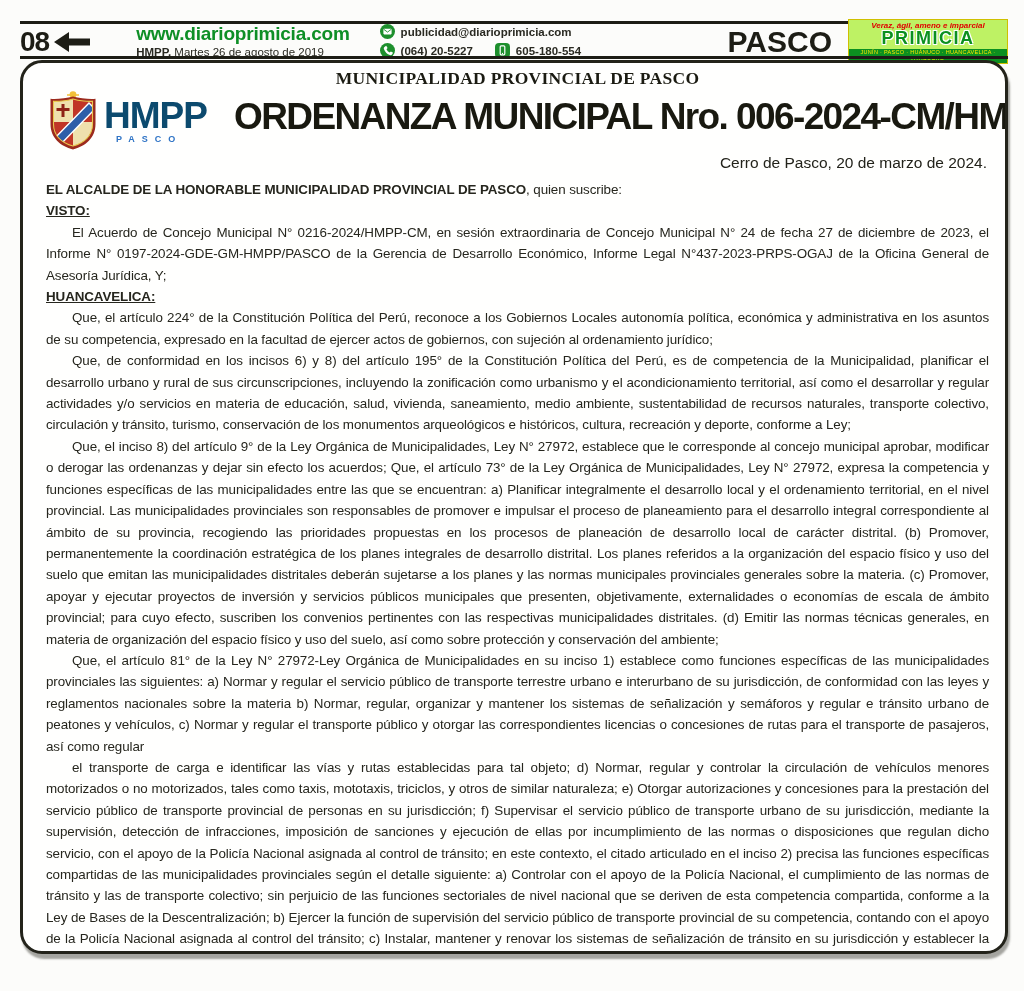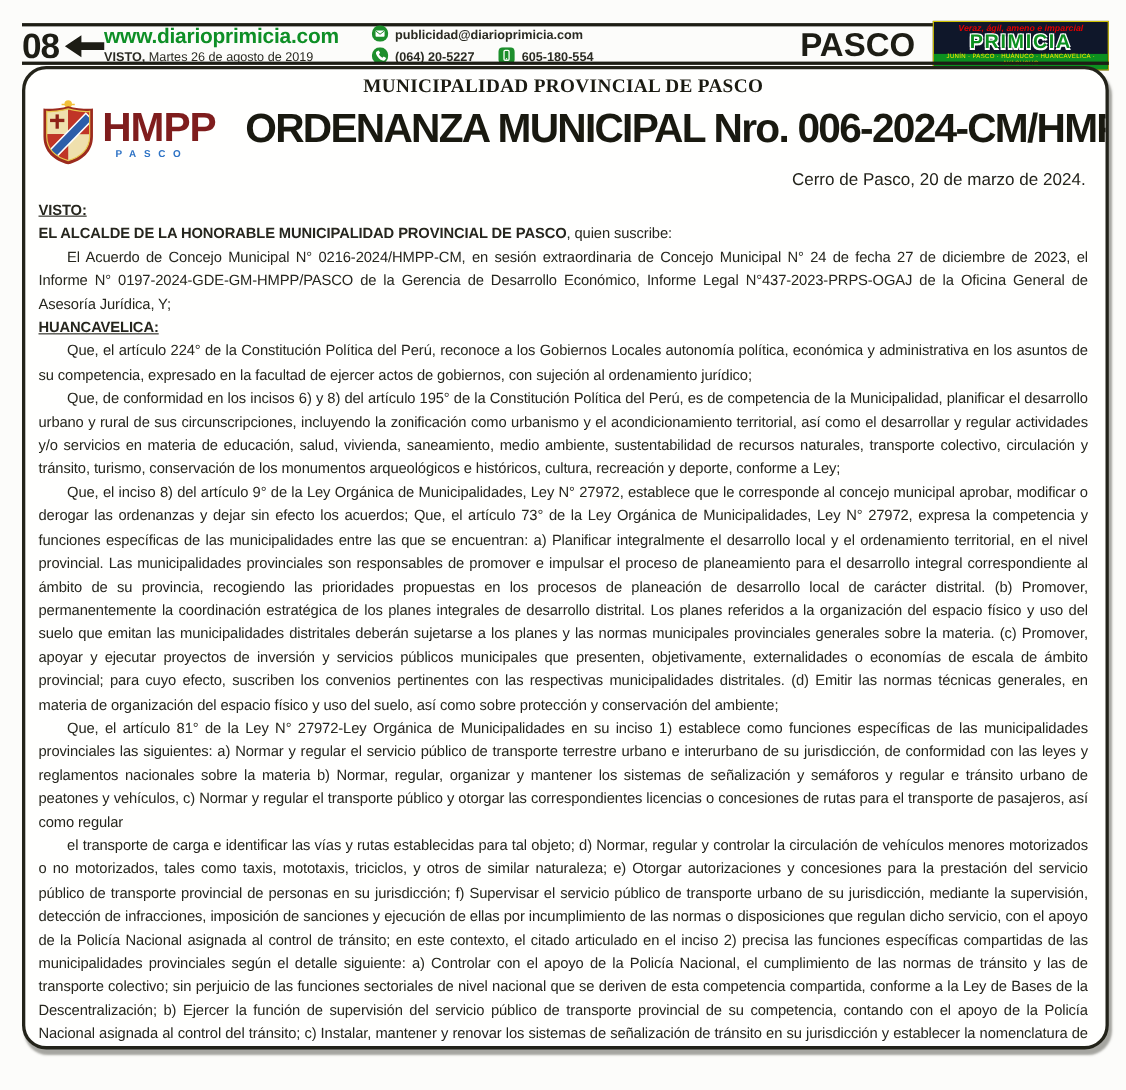--- a/index.html
+++ b/index.html
@@ -8,53 +8,53 @@
     width:1024px; height:991px; position:relative;
     background:#fcfcfa; color:#22221c;
     font-family:"Liberation Sans", sans-serif;
     overflow:hidden;
   }
   .top-rule { position:absolute; left:20px; right:16px; top:21px; height:3px; background:#1d1d15; }
   .masthead-bar {
     position:absolute; top:25px; left:20px; right:16px; height:33px;
     display:flex; align-items:center;
   }
-  .pagenum { font-size:32px; font-weight:800; letter-spacing:-1px; color:#1d1d15; line-height:1; }
+  .pagenum { font-size:28px; font-weight:800; letter-spacing:-1px; color:#1d1d15; line-height:1; }
   .back-arrow { margin-left:5px; display:flex; align-items:center; cursor:pointer; }
-  .site-block { line-height:1.1; }
+  .site-block { margin-left:46px; line-height:1.1; }
   .site-url { color:#0e8f26; font-weight:800; font-size:19px; letter-spacing:-0.2px; }
   .pub-date { font-size:11.5px; margin-top:1px; color:#2a2a22; }
   .pub-date .b { font-weight:800; }
   .contact-block { margin-left:30px; display:flex; flex-direction:column; gap:2px; font-size:11.5px; font-weight:700; color:#2a2a22; }
   .contact-row { display:flex; align-items:center; gap:6px; }
   .contact-row .gap { width:10px; }
   .section-name { margin-left:auto; font-size:30px; font-weight:800; letter-spacing:0; color:#1d1d15; line-height:1; }
-  .primicia { margin-left:16px; width:160px; background:#0f172a; border:1px solid #cfc000; text-align:center; padding-top:2px; }
+  .primicia { margin-left:16px; width:160px; background:#bef264; border:1px solid #cfc000; text-align:center; padding-top:2px; }
   .primicia-tagline { color:#e00000; font-size:8px; font-weight:700; font-style:italic; line-height:1; }
   .primicia-name {
     color:#0c9020; font-size:18px; font-weight:800; letter-spacing:1.5px; line-height:0.95;
     text-shadow:1px 1px 0 #fff,-1px -1px 0 #fff,1px -1px 0 #fff,-1px 1px 0 #fff;
   }
   .primicia-regions { background:#0c9020; color:#ffe600; font-size:5.5px; letter-spacing:0.3px; padding:1.5px 0; margin-top:1px; line-height:1; }
   .header-rule { position:absolute; top:56px; left:20px; right:16px; height:2.5px; background:#1d1d15; }
 
   .doc {
     position:absolute; top:60px; left:20px; right:16px; height:894px;
     background:#fffffe; border:3.5px solid #23231a; border-radius:22px;
     box-shadow:2px 5px 2px rgba(60,60,50,0.45);
-    padding:5px 16px 0 12px; overflow:hidden;
+    padding:5px 16px 0 23px; overflow:hidden;
   }
   .institution {
     text-align:center; font-family:"Liberation Serif", serif;
     font-weight:700; font-size:17.5px; letter-spacing:0.3px; color:#1b1b12;
   }
   .doc-masthead { display:flex; align-items:flex-start; margin-top:1px; }
   .hmpp-logo { display:flex; align-items:center; width:188px; flex:none; }
   .hmpp-text { margin-left:4px; }
-  .hmpp-acronym { font-size:37px; font-weight:800; color:#7f1d1d; line-height:0.85; letter-spacing:-1px; }
+  .hmpp-acronym { font-size:37px; font-weight:800; color:#0c4a6e; line-height:0.85; letter-spacing:-1px; }
   .hmpp-city { font-size:9px; font-weight:700; color:#2e73c5; letter-spacing:7px; margin-top:3px; text-indent:12px; }
   .big-title {
     flex:1; font-size:37px; font-weight:800; letter-spacing:-1.6px;
     white-space:nowrap; color:#191910; margin-top:8px; line-height:1;
   }
   .doc-date { text-align:right; font-size:15.5px; color:#23231b; margin:0 2px 7px 0; }
 
   .doc-body { font-size:13.4px; line-height:21.4px; letter-spacing:-0.1px; text-align:justify; color:#26261e; }
   .doc-body p { margin:0; }
   .para { text-indent:26px; }
@@ -69,21 +69,21 @@
 <div class="masthead-bar">
   <div class="pagenum">08</div>
   <div class="back-arrow">
     <svg width="36" height="24" viewBox="0 0 36 24">
         <path d="M36 8.5 H15 V2 L0 12 L15 22 V15.5 H36 Z" fill="#1d1d15"></path>
       </svg>
   </div>
   <div class="site-block">
     <div class="site-url">www.diarioprimicia.com</div>
     <div class="pub-date">
-      <span class="b">VISTO,</span><span> Martes 26 de agosto de 2019</span>
+      <span class="b">HMPP,</span><span> Martes 26 de agosto de 2019</span>
     </div>
   </div>
   <div class="contact-block">
     <div class="contact-row">
       <span>
         <svg width="15" height="15" viewBox="0 0 15 15">
             <circle cx="7.5" cy="7.5" r="7.5" fill="#1d8f2c"></circle>
             <rect x="3.4" y="4.8" width="8.2" height="5.6" rx="0.8" fill="#fff"></rect>
             <path d="M3.6 5.2 L7.5 8.1 L11.4 5.2" stroke="#1d8f2c" stroke-width="0.9" fill="none"></path>
           </svg>
@@ -150,22 +150,22 @@
         <div class="hmpp-acronym">HMPP</div>
         <div class="hmpp-city">PASCO</div>
       </div>
     </div>
     <div class="big-title">ORDENANZA MUNICIPAL Nro. 006-2024-CM/HMPP</div>
   </div>
 
   <div class="doc-date">Cerro de Pasco, 20 de marzo de 2024.</div>
 
   <div class="doc-body">
+    <p><span class="opening-b">EL ALCALDE DE LA HONORABLE MUNICIPALIDAD PROVINCIAL DE PASCO</span><span>, quien suscribe:</span></p>
     <p><span class="sec-label">VISTO:</span></p>
-    <p><span class="opening-b">EL ALCALDE DE LA HONORABLE MUNICIPALIDAD PROVINCIAL DE PASCO</span><span>, quien suscribe:</span></p>
     <p class="para">El Acuerdo de Concejo Municipal N° 0216-2024/HMPP-CM, en sesión extraordinaria de Concejo Municipal N° 24 de fecha 27 de diciembre de 2023, el Informe N° 0197-2024-GDE-GM-HMPP/PASCO de la Gerencia de Desarrollo Económico, Informe Legal N°437-2023-PRPS-OGAJ de la Oficina General de Asesoría Jurídica, Y;</p>
     <p><span class="sec-label">HUANCAVELICA:</span></p>
     <p class="para">Que, el artículo 224° de la Constitución Política del Perú, reconoce a los Gobiernos Locales autonomía política, económica y administrativa en los asuntos de su competencia, expresado en la facultad de ejercer actos de gobiernos, con sujeción al ordenamiento jurídico;</p>
     <p class="para">Que, de conformidad en los incisos 6) y 8) del artículo 195° de la Constitución Política del Perú, es de competencia de la Municipalidad, planificar el desarrollo urbano y rural de sus circunscripciones, incluyendo la zonificación como urbanismo y el acondicionamiento territorial, así como el desarrollar y regular actividades y/o servicios en materia de educación, salud, vivienda, saneamiento, medio ambiente, sustentabilidad de recursos naturales, transporte colectivo, circulación y tránsito, turismo, conservación de los monumentos arqueológicos e históricos, cultura, recreación y deporte, conforme a Ley;</p>
     <p class="para">Que, el inciso 8) del artículo 9° de la Ley Orgánica de Municipalidades, Ley N° 27972, establece que le corresponde al concejo municipal aprobar, modificar o derogar las ordenanzas y dejar sin efecto los acuerdos; Que, el artículo 73° de la Ley Orgánica de Municipalidades, Ley N° 27972, expresa la competencia y funciones específicas de las municipalidades entre las que se encuentran: a) Planificar integralmente el desarrollo local y el ordenamiento territorial, en el nivel provincial. Las municipalidades provinciales son responsables de promover e impulsar el proceso de planeamiento para el desarrollo integral correspondiente al ámbito de su provincia, recogiendo las prioridades propuestas en los procesos de planeación de desarrollo local de carácter distrital. (b) Promover, permanentemente la coordinación estratégica de los planes integrales de desarrollo distrital. Los planes referidos a la organización del espacio físico y uso del suelo que emitan las municipalidades distritales deberán sujetarse a los planes y las normas municipales provinciales generales sobre la materia. (c) Promover, apoyar y ejecutar proyectos de inversión y servicios públicos municipales que presenten, objetivamente, externalidades o economías de escala de ámbito provincial; para cuyo efecto, suscriben los convenios pertinentes con las respectivas municipalidades distritales. (d) Emitir las normas técnicas generales, en materia de organización del espacio físico y uso del suelo, así como sobre protección y conservación del ambiente;</p>
     <p class="para">Que, el artículo 81° de la Ley N° 27972-Ley Orgánica de Municipalidades en su inciso 1) establece como funciones específicas de las municipalidades provinciales las siguientes: a) Normar y regular el servicio público de transporte terrestre urbano e interurbano de su jurisdicción, de conformidad con las leyes y reglamentos nacionales sobre la materia b) Normar, regular, organizar y mantener los sistemas de señalización y semáforos y regular e tránsito urbano de peatones y vehículos, c) Normar y regular el transporte público y otorgar las correspondientes licencias o concesiones de rutas para el transporte de pasajeros, así como regular</p>
     <p class="para">el transporte de carga e identificar las vías y rutas establecidas para tal objeto; d) Normar, regular y controlar la circulación de vehículos menores motorizados o no motorizados, tales como taxis, mototaxis, triciclos, y otros de similar naturaleza; e) Otorgar autorizaciones y concesiones para la prestación del servicio público de transporte provincial de personas en su jurisdicción; f) Supervisar el servicio público de transporte urbano de su jurisdicción, mediante la supervisión, detección de infracciones, imposición de sanciones y ejecución de ellas por incumplimiento de las normas o disposiciones que regulan dicho servicio, con el apoyo de la Policía Nacional asignada al control de tránsito; en este contexto, el citado articulado en el inciso 2) precisa las funciones específicas compartidas de las municipalidades provinciales según el detalle siguiente: a) Controlar con el apoyo de la Policía Nacional, el cumplimiento de las normas de tránsito y las de transporte colectivo; sin perjuicio de las funciones sectoriales de nivel nacional que se deriven de esta competencia compartida, conforme a la Ley de Bases de la Descentralización; b) Ejercer la función de supervisión del servicio público de transporte provincial de su competencia, contando con el apoyo de la Policía Nacional asignada al control del tránsito; c) Instalar, mantener y renovar los sistemas de señalización de tránsito en su jurisdicción y establecer la nomenclatura de vías, en coordinación con las municipalidades distritales;</p>
 
   </div>
 </div>

